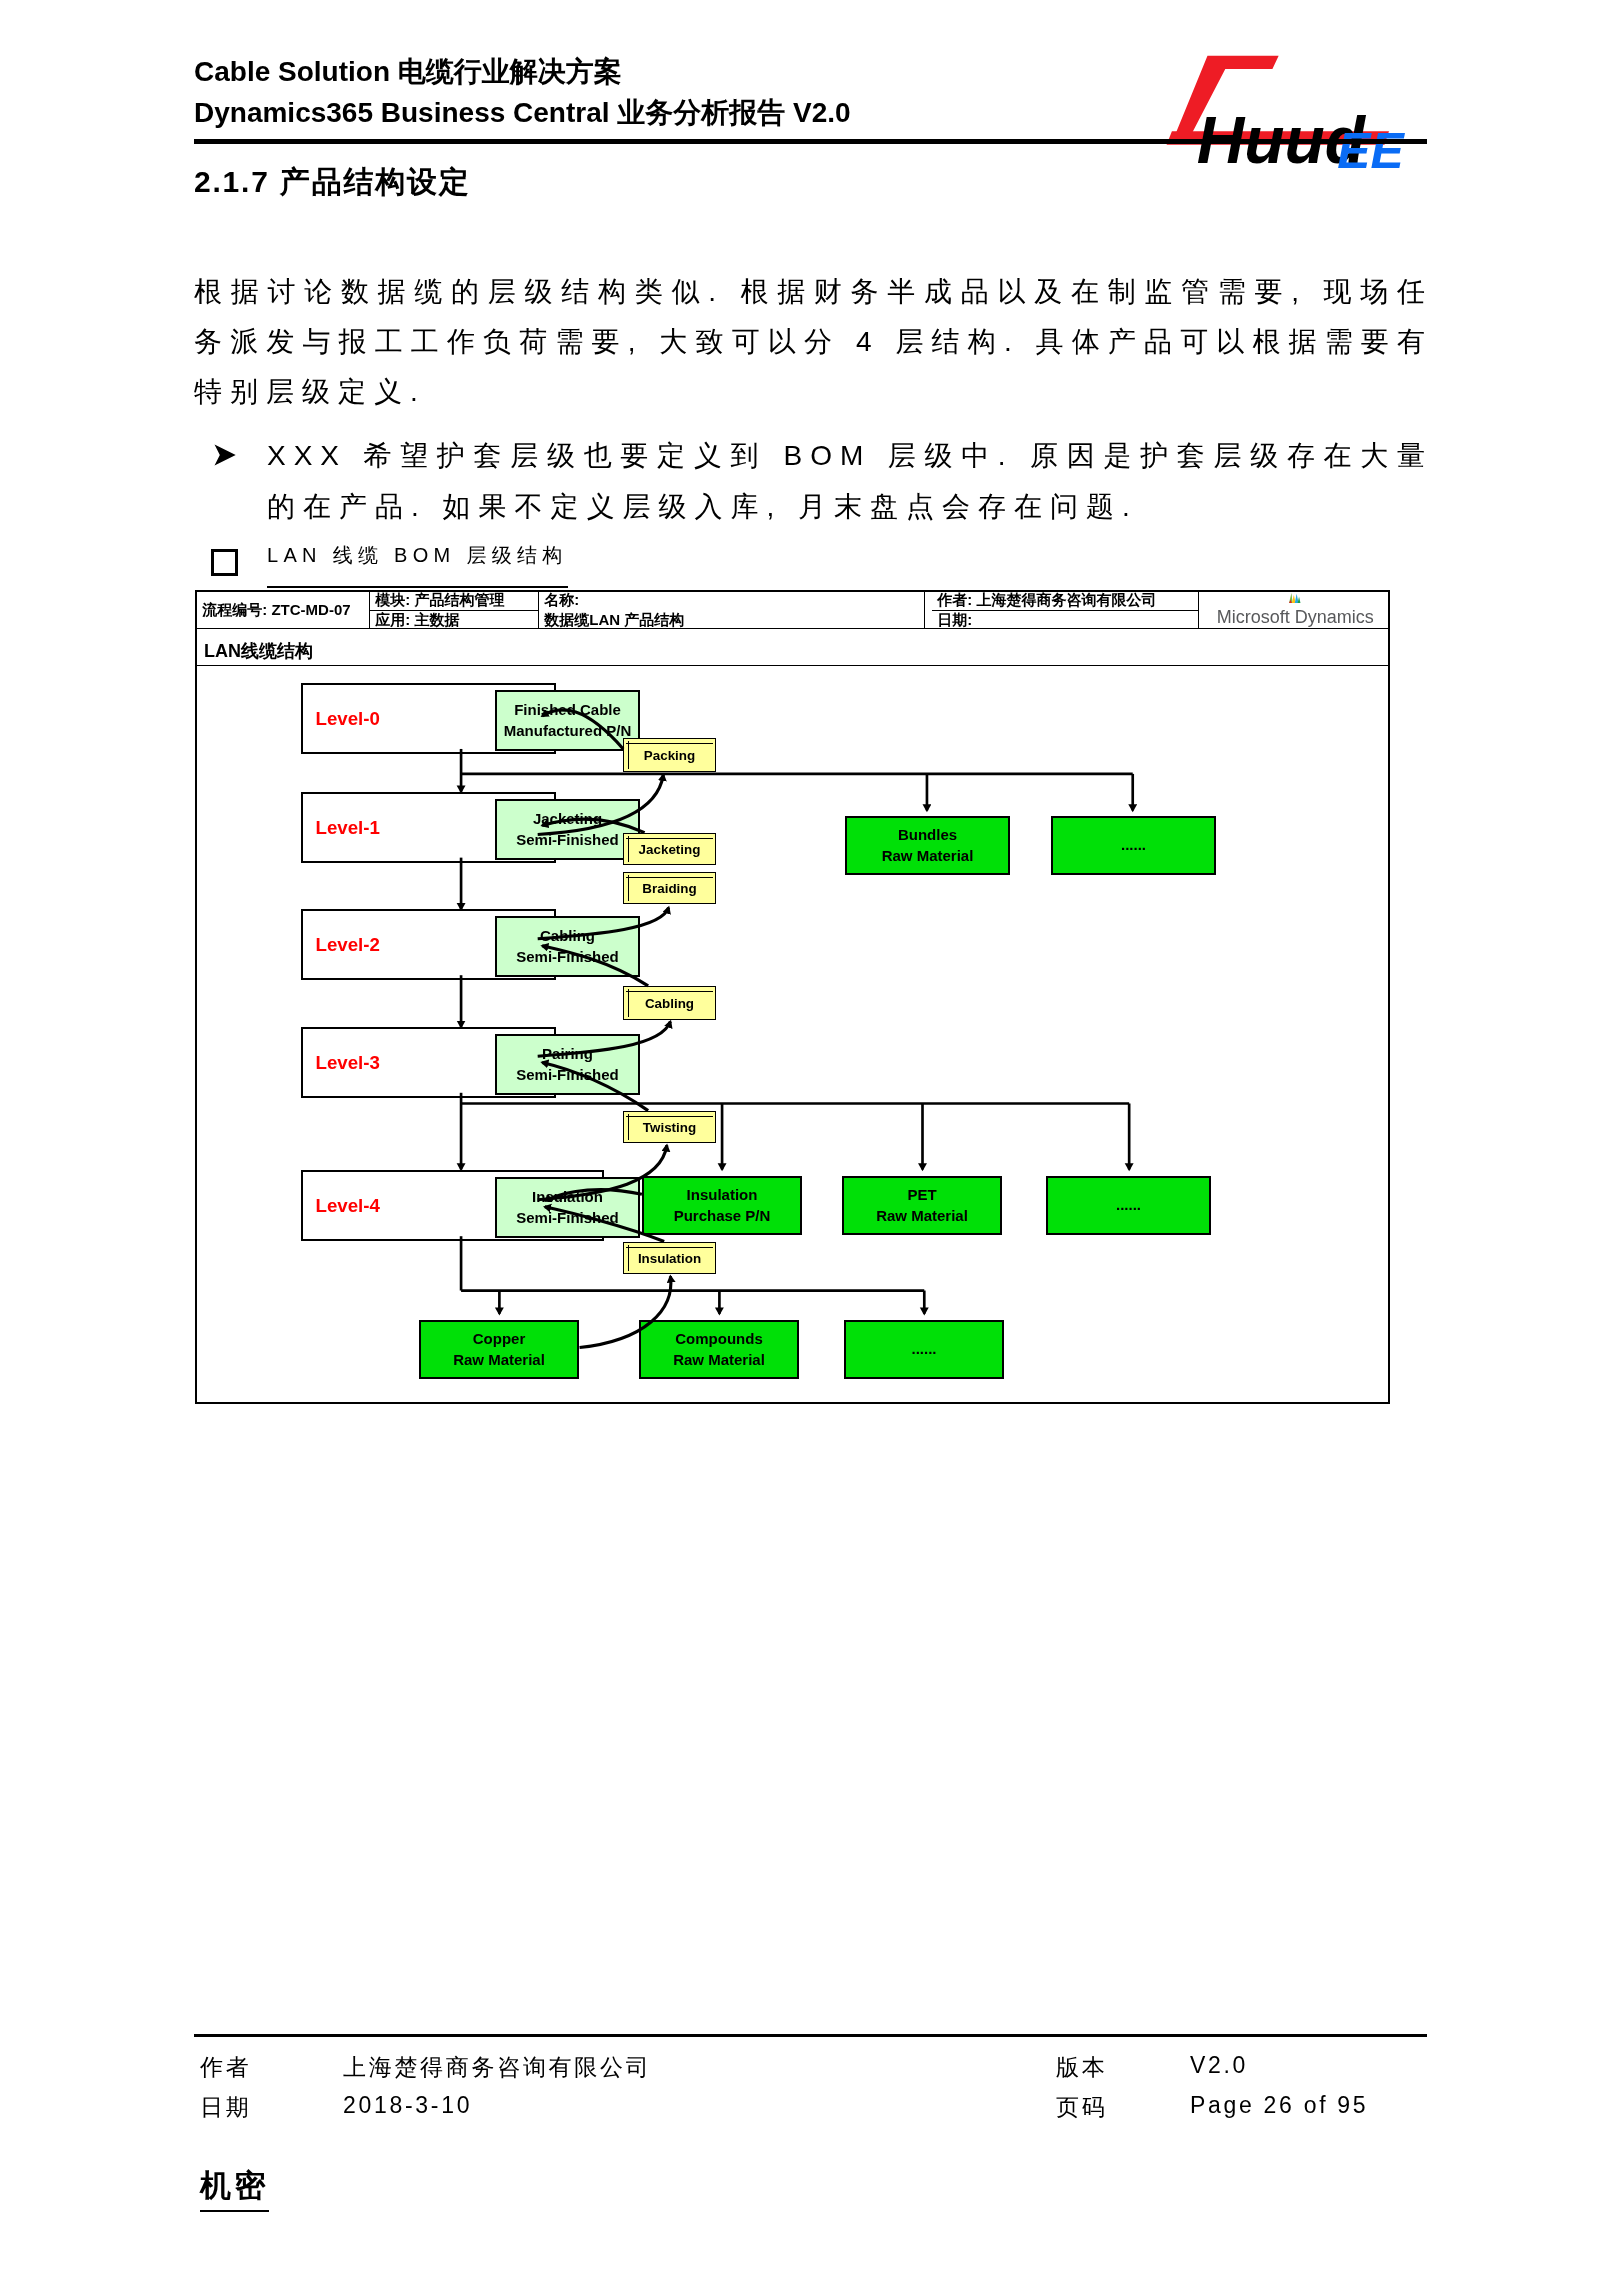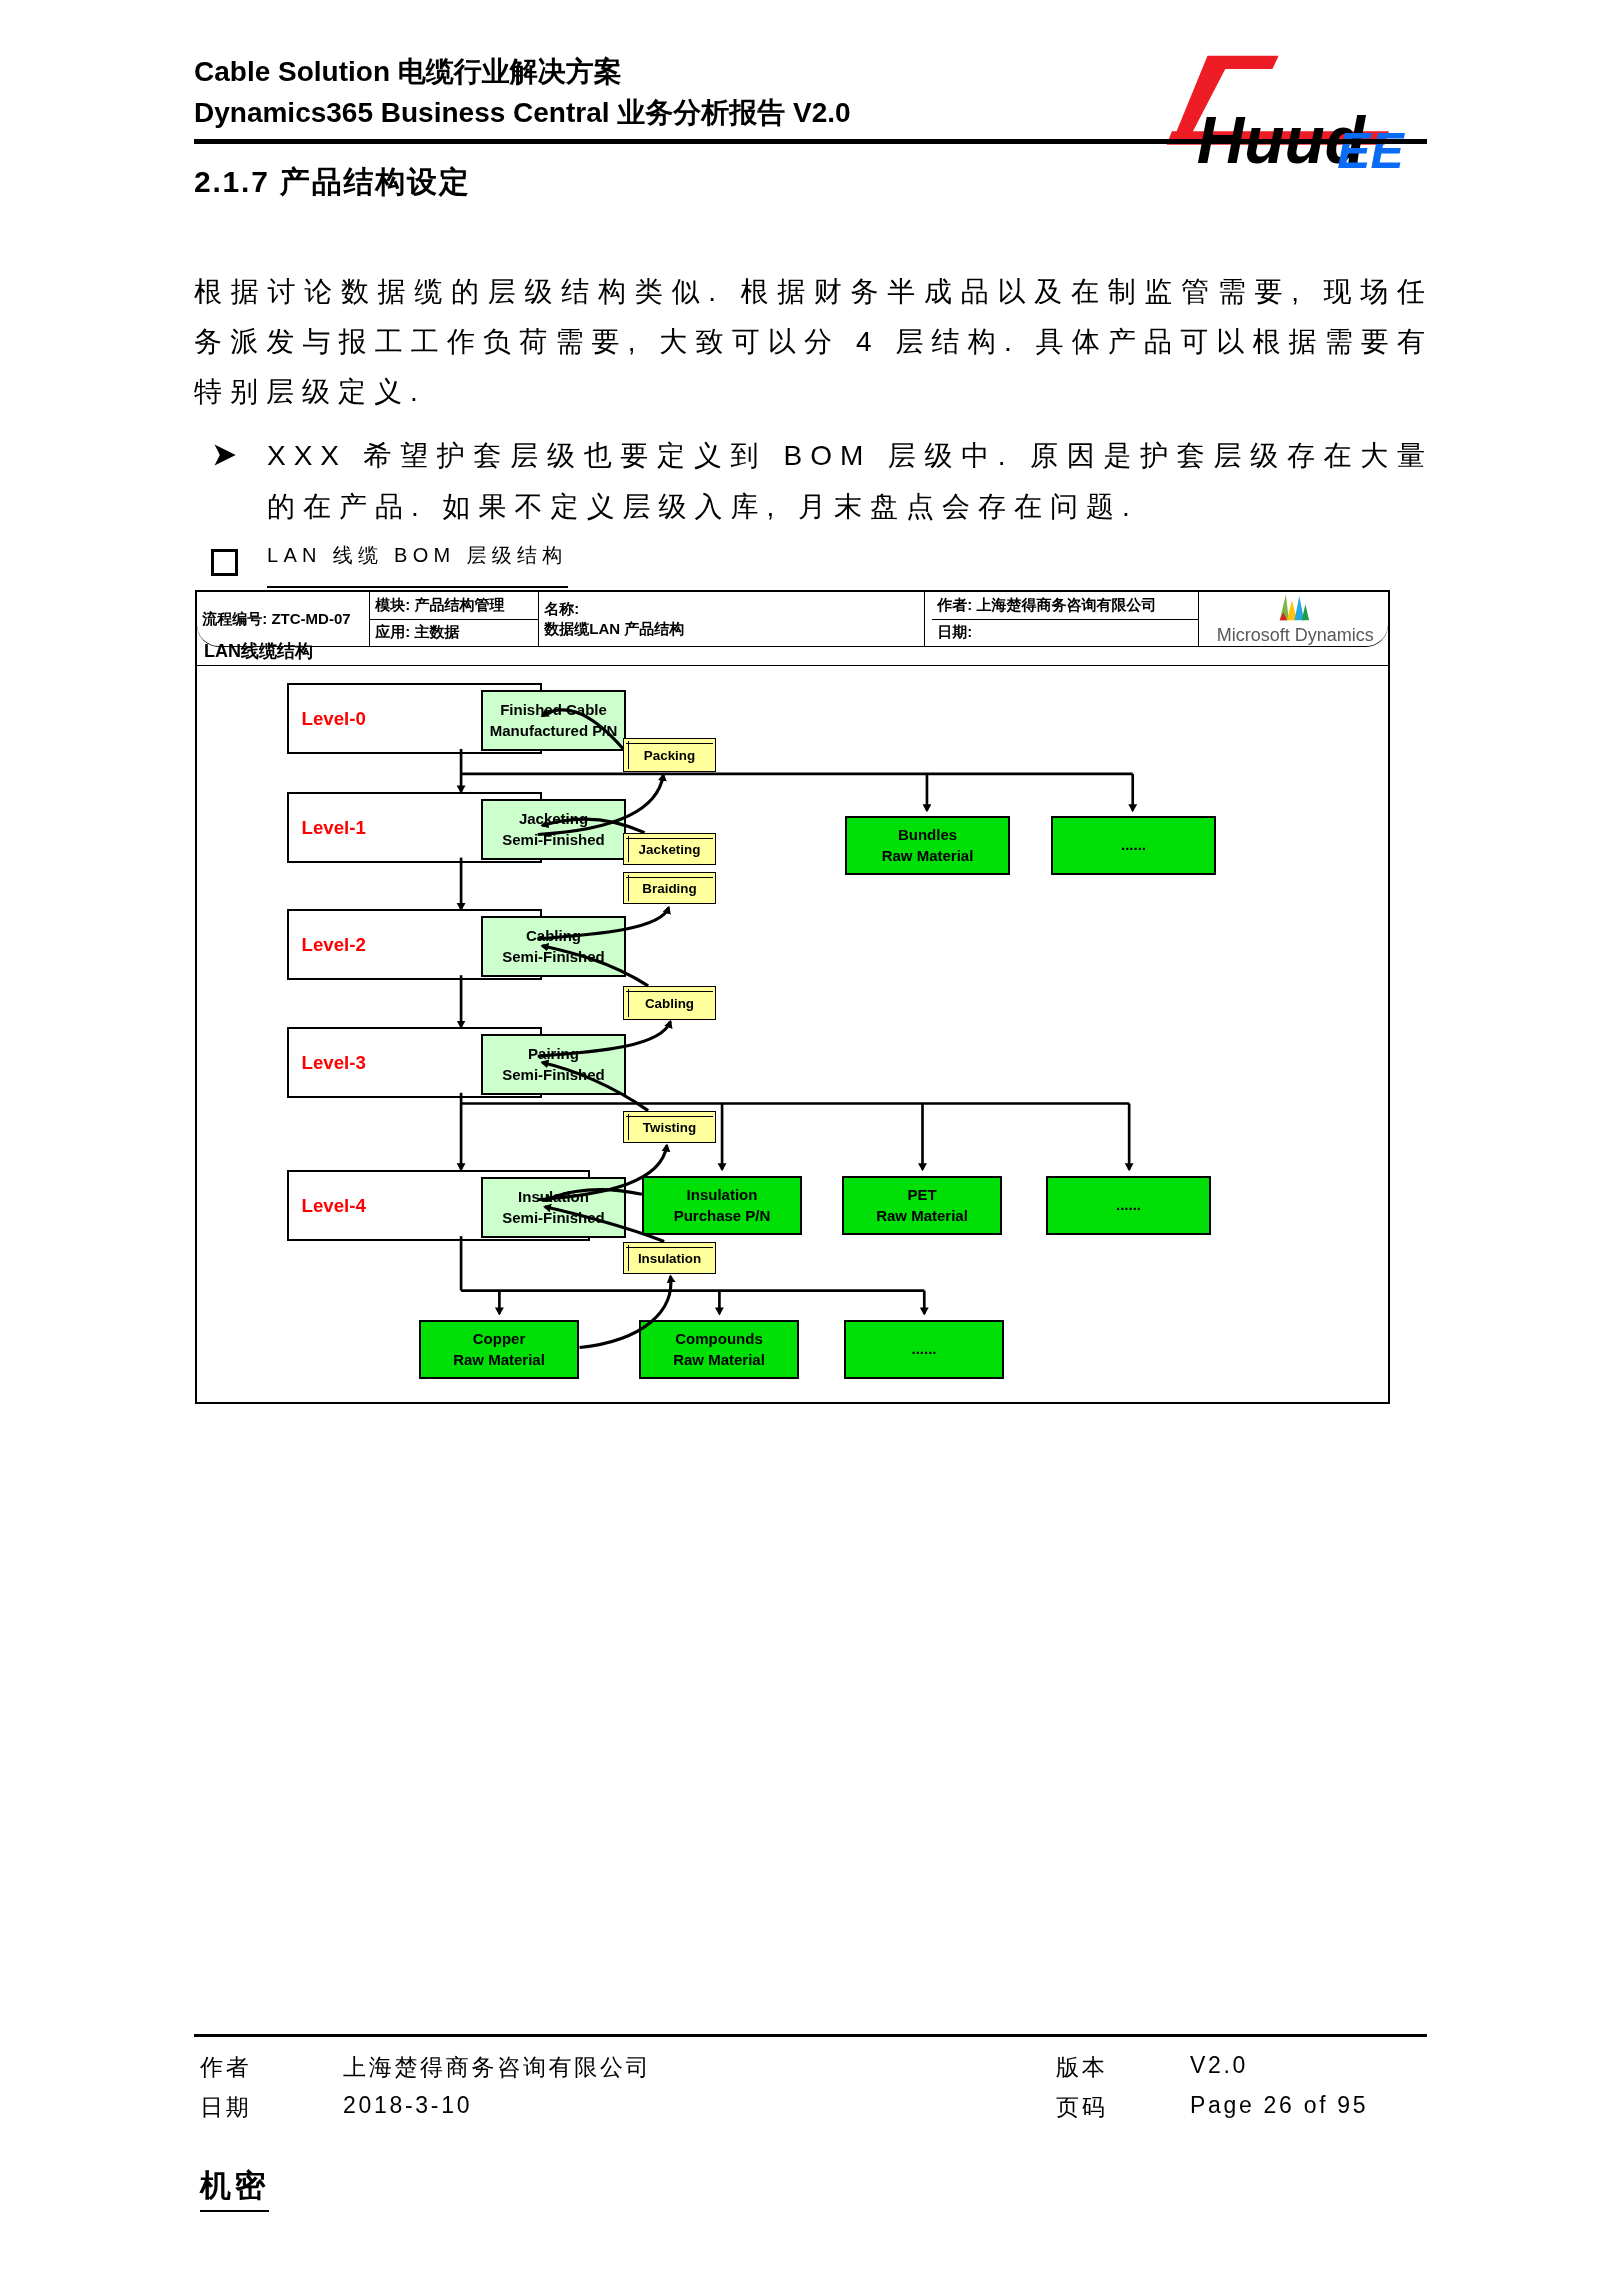--- a/index.html
+++ b/index.html
@@ -17,39 +17,39 @@
         letter-spacing:8px;text-align:justify;}
   .b1-marker{left:211px;top:440px;}
   .b1-text{left:267px;top:430px;width:1166px;font-size:28px;line-height:51px;
            letter-spacing:8px;text-align:justify;}
   .b2-square{left:211px;top:549px;width:21.4px;height:21.4px;border:3.6px solid #000;background:#fff;}
   .b2-text{left:267px;top:542px;font-size:20px;letter-spacing:5.3px;font-weight:normal;
            border-bottom:2.7px solid #000;padding-bottom:17px;}
 
   
   .dg{left:195px;top:590px;width:1195px;height:814px;border:2.7px solid #000;box-sizing:border-box;background:#fff;}
-  .dg-head{position:absolute;left:0;top:0;width:100%;height:55px;display:flex;box-sizing:border-box;
-           border-bottom:1.8px solid #000;font-size:15px;font-weight:bold;border-radius:22px;}
+  .dg-head{position:absolute;left:0;top:0;width:100%;height:37px;display:flex;box-sizing:border-box;
+           border-bottom:1.8px solid #000;font-size:15px;font-weight:bold;}
   .dg-c{box-sizing:border-box;border-right:1.8px solid #000;display:flex;flex-direction:column;justify-content:center;
         padding:0 5.3px;overflow:hidden;}
   .dg-c1{width:173px;}
   .dg-c2{width:169px;padding:0;}
   .dg-c2 > div{flex:1;display:flex;align-items:center;padding:0 5.3px;box-sizing:border-box;}
   .dg-c2 > div:first-child{border-bottom:1.8px solid #000;}
   .dg-c3{width:386px;justify-content:center;line-height:20.5px;}
   .dg-c4{width:267px;padding:0;margin-left:7px;}
   .dg-c4 > div{flex:1;display:flex;align-items:center;padding:0 5.3px;box-sizing:border-box;}
   .dg-c4 > div:first-child{border-bottom:1.8px solid #000;}
   .dg-c5{flex:1;border-right:none;flex-direction:column;align-items:center;gap:3.6px;padding-left:9px;}
   .ms-text{font-weight:normal;font-size:18px;color:#58595b;letter-spacing:0px;}
   .dg-banner{position:absolute;left:0;top:45px;width:100%;height:29px;box-sizing:border-box;
              border-bottom:1.8px solid #000;font-size:18px;font-weight:bold;display:flex;align-items:center;padding-left:7.1px;}
   .dg-canvas{position:absolute;left:0;top:75px;width:1190px;height:734px;}
 
-  .lvl{position:absolute;left:90px;width:255px;height:71px;border:2.7px solid #000;box-sizing:border-box;background:#fff;}
+  .lvl{position:absolute;left:104px;width:255px;height:71px;border:2.7px solid #000;box-sizing:border-box;background:#fff;}
   .lvl.wide{width:303px;}
   .lvl-label{position:absolute;left:12.5px;top:50%;transform:translateY(-50%);
              color:#ff0000;font-size:18.7px;font-weight:bold;}
   .semi{position:absolute;left:192px;width:145px;height:61px;border:2.7px solid #000;box-sizing:border-box;
         background:#ccffcc;display:flex;flex-direction:column;justify-content:center;align-items:center;
         font-size:15px;font-weight:bold;line-height:20.5px;text-align:center;}
   .mat{position:absolute;width:160px;height:59px;border:2.7px solid #000;box-sizing:border-box;
        background:#00e007;display:flex;flex-direction:column;justify-content:center;align-items:center;
        font-size:15px;font-weight:bold;line-height:20.5px;text-align:center;}
   .proc{position:absolute;left:426px;width:93px;height:32px;border:1.8px solid #000;box-sizing:border-box;

